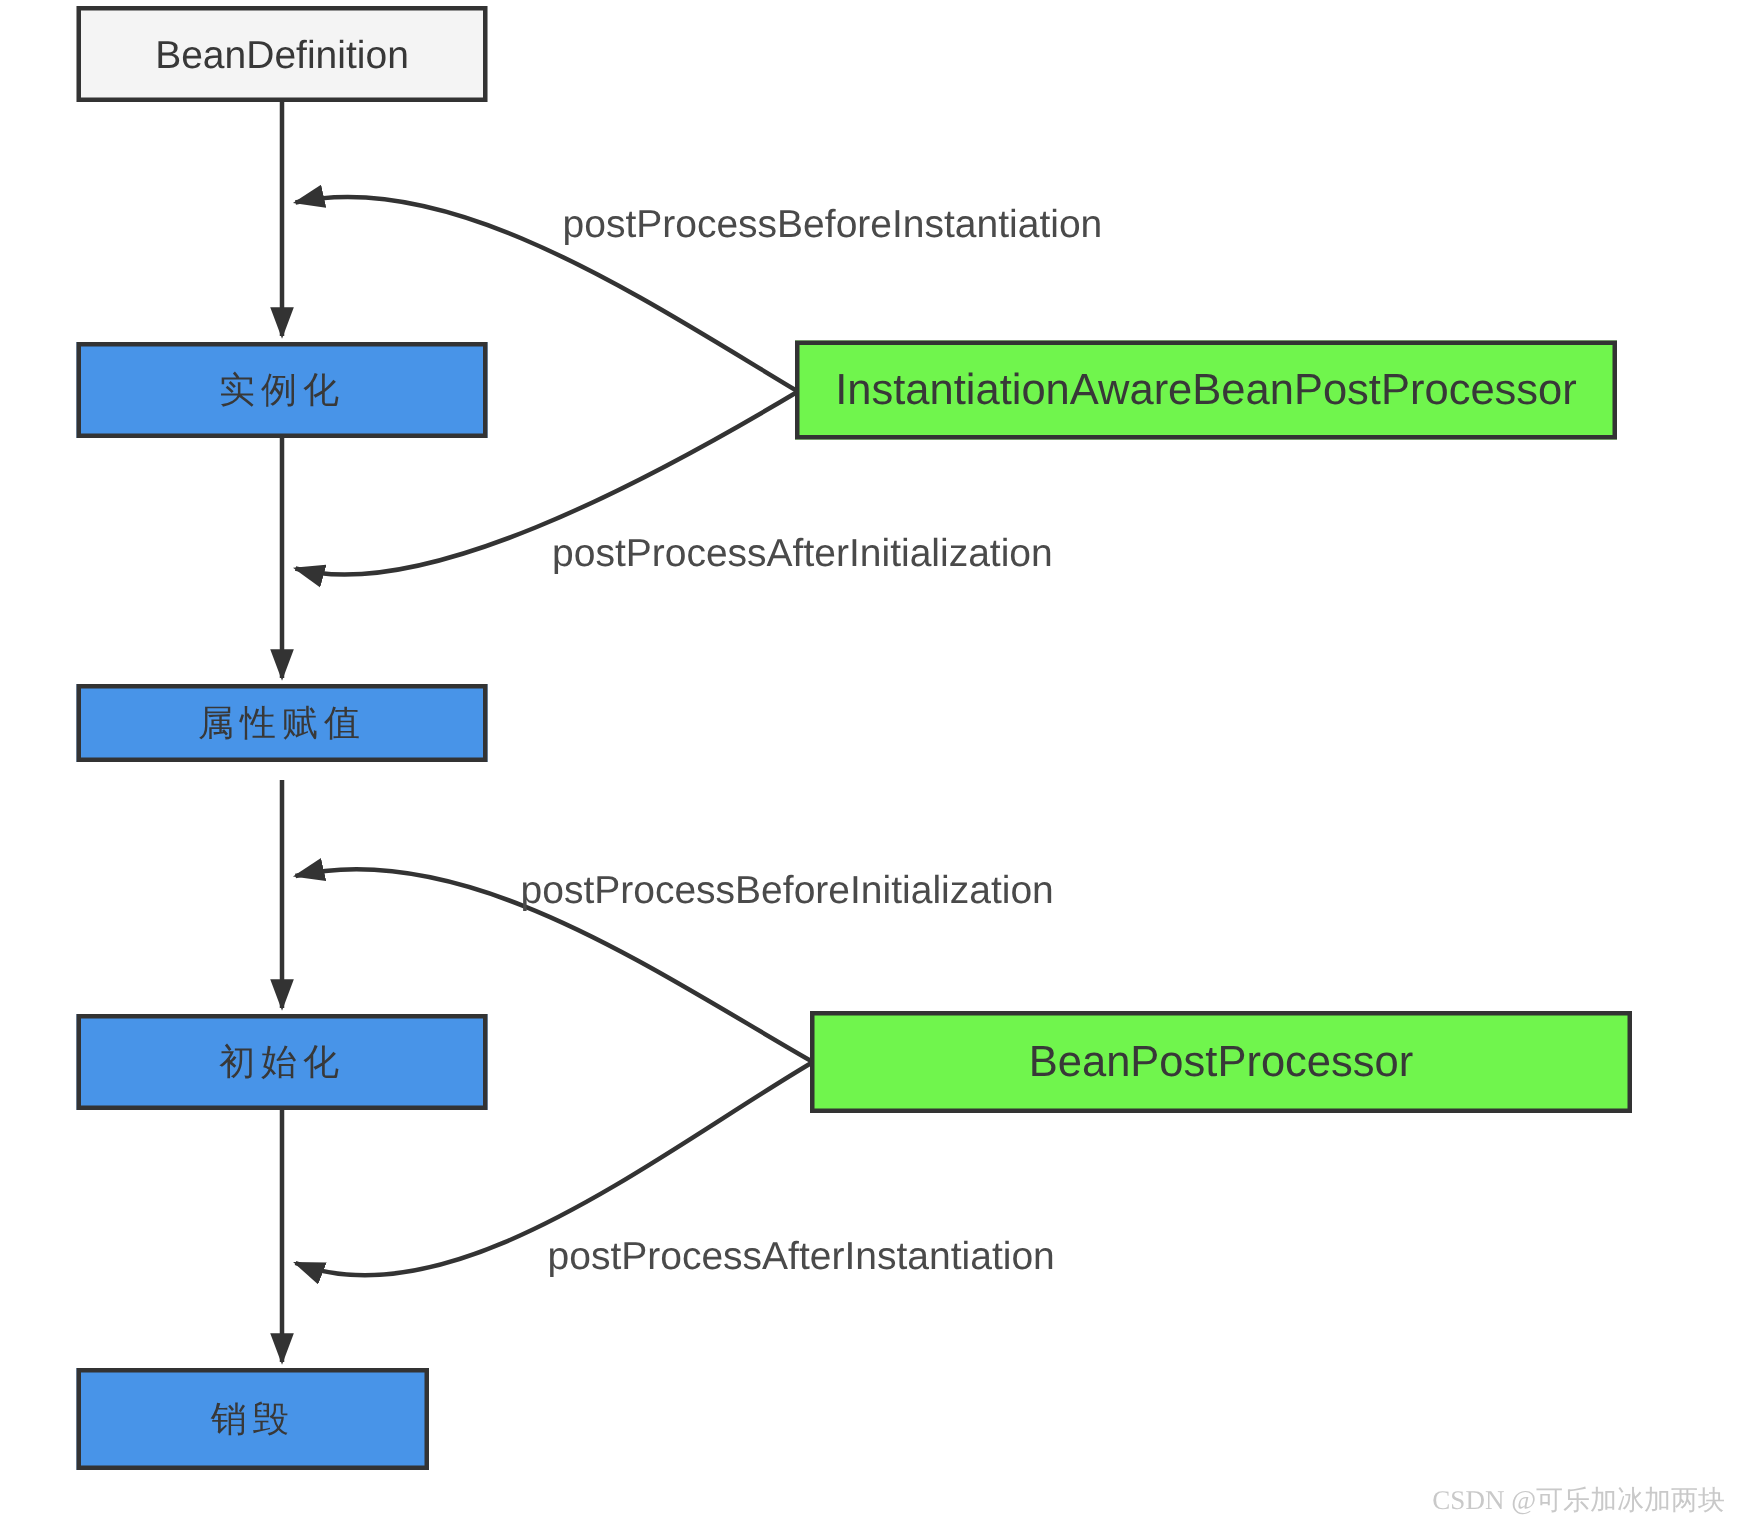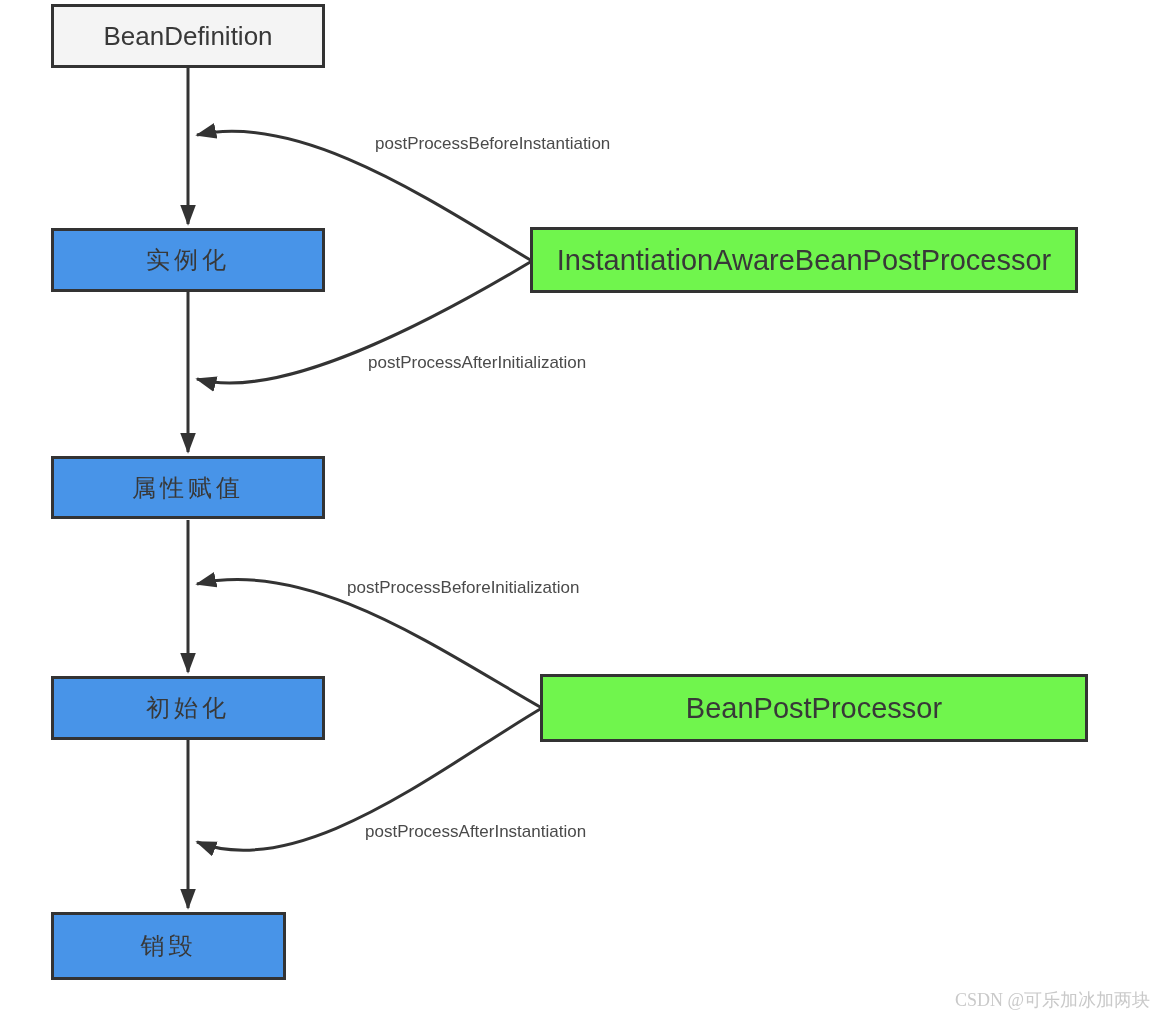--- a/index.html
+++ b/index.html
@@ -32,29 +32,29 @@
     z-index: 2;
     color: #383838;
   }
   .node.gray  { background: var(--gray_box, #f4f4f4); font-size: 26px; }
   .node.blue  { background: var(--blue, #4894e8); font-size: 24px; letter-spacing: 4px; }
   .node.green { background: var(--green, #70f54d); font-size: 29px; }
 
   #node-bean-definition { left: 51px;  top: 4px;   width: 274px; height: 64px; }
   #node-instantiation   { left: 51px;  top: 228px; width: 274px; height: 64px; }
   #node-iabpp           { left: 530px; top: 227px; width: 548px; height: 66px; }
-  #node-property        { left: 51px;  top: 456px; width: 274px; height: 63px; }
+  #node-property        { left: 51px;  top: 456px; width: 274px; height: 52px; }
   #node-initialization  { left: 51px;  top: 676px; width: 274px; height: 64px; }
   #node-bpp             { left: 540px; top: 674px; width: 548px; height: 68px; }
   #node-destroy         { left: 51px;  top: 912px; width: 235px; height: 68px; font-family: Liberation Serif, serif; }
 
   .edge-label {
     position: absolute;
     z-index: 3;
-    font-size: 17px;
+    font-size: 26px;
     color: var(--label_text, #4a4a4a);
     white-space: nowrap;
   }
   #label-before-instantiation  { left: 375px; top: 134px; }
   #label-after-instantiation   { left: 368px; top: 353px; }
   #label-before-initialization { left: 347px; top: 578px; }
   #label-after-initialization  { left: 365px; top: 822px; }
 
   .watermark {
     position: absolute;

